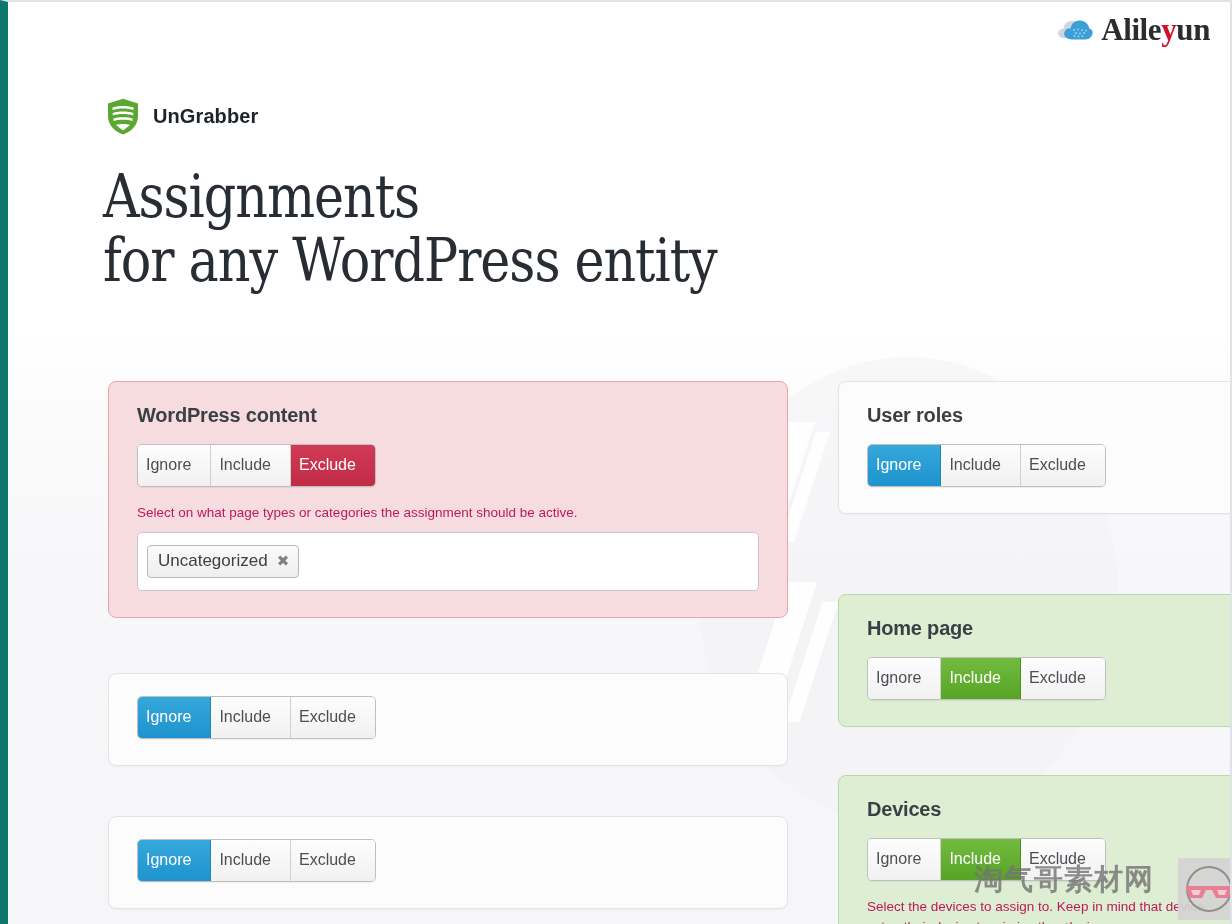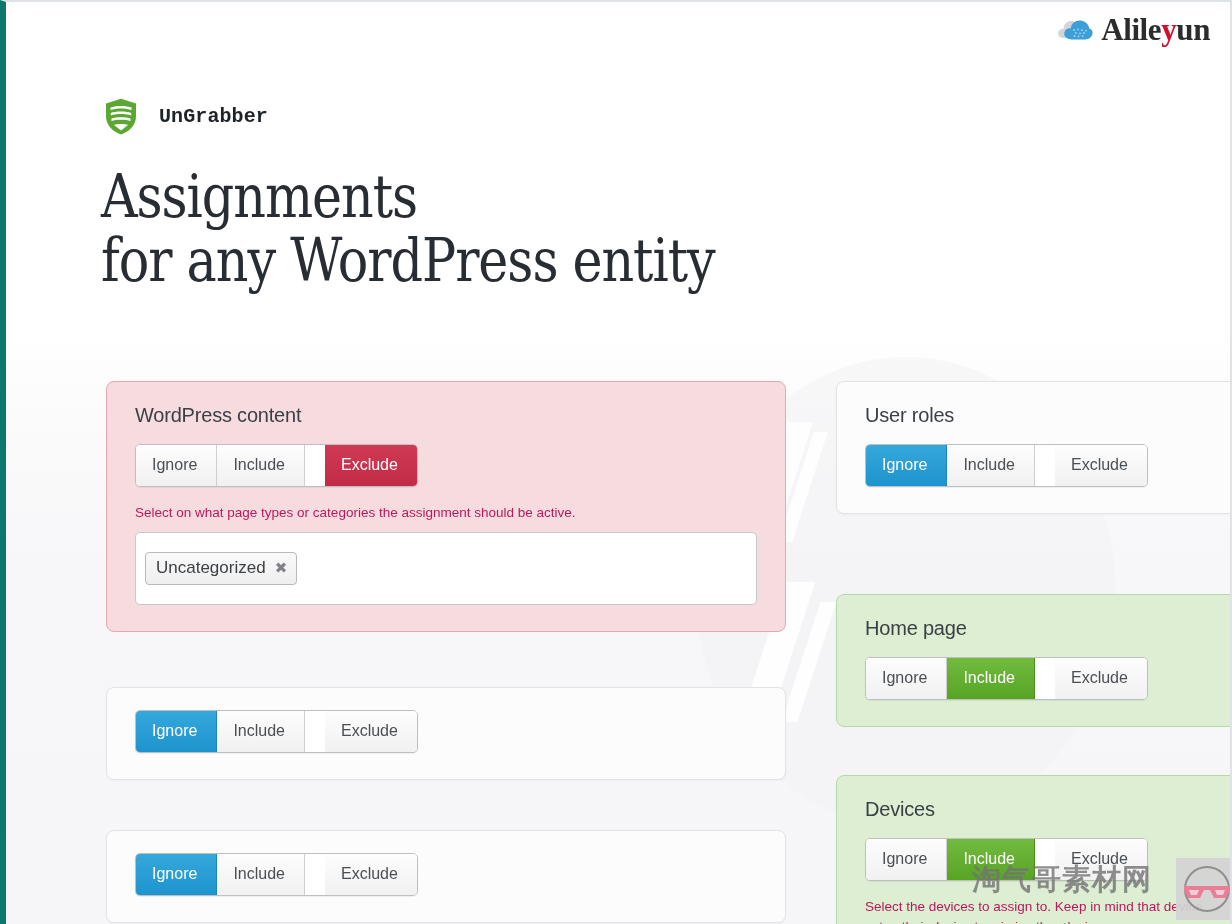--- a/index.html
+++ b/index.html
@@ -11,21 +11,21 @@
     overflow: hidden;
     background: #ffffff;
     font-family: "Liberation Sans", "DejaVu Sans", sans-serif;
   }
 
   #page {
     position: relative;
     width: 1232px;
     height: 924px;
     background: #ffffff;
-    border-left: 6px solid #0f766e;
+    border-left: 8px solid #0f766e;
     border-top: 2px solid #dfe3e8;
     border-right: 2px solid #dfe3e8;
     overflow: hidden;
   }
 
   
   .bg-band {
     position: absolute;
     left: 0; right: 0;
     top: 330px;
@@ -76,26 +76,25 @@
   .product {
     position: absolute;
     left: 99px;
     top: 96px;
     display: flex;
     align-items: center;
     gap: 14px;
   }
   .shield { width: 32px; height: 37px; flex: 0 0 auto; }
   .product-name {
-    font-family: Liberation Mono, monospace;
+    font-family: Liberation Sans, sans-serif;
     font-size: 20px;
     font-weight: 700;
     color: #1d2327;
     letter-spacing: .1px;
-    margin-left: 8px;
   }
 
   
   .headline {
     position: absolute;
     left: 95px;
     top: 163px;
     font-family: "DejaVu Serif", "Liberation Serif", serif;
     font-size: 59px;
     font-weight: 400;
@@ -137,21 +136,21 @@
     background: #f7dcdf;
     border: 1px solid #e9a6b1;
   }
   .card.green {
     background: #ddeed2;
     border: 1px solid #b9d9a4;
   }
 
   .card-title {
     font-size: 20px;
-    font-weight: 400;
+    font-weight: 700;
     color: #3a3f45;
     letter-spacing: -.2px;
     margin-bottom: 17px;
   }
   .card.red .card-title { color: #3a3f45; }
 
   .card-desc {
     font-size: 13.5px;
     color: #be185d;
     line-height: 1.45;
@@ -164,29 +163,29 @@
     border-radius: 5px;
     overflow: hidden;
     border: 1px solid #bfbfbf;
     box-shadow: 0 1px 1px rgba(0,0,0,.06);
     background: #fff;
   }
   .seg-btn {
     font-family: "Liberation Sans", sans-serif;
     font-size: 16px;
     line-height: 1;
-    padding: 12px 19px 13px 16px;
+    padding: 12px 19px 13px 8px;
     background: linear-gradient(180deg,#fdfdfd 0%, #f1f1f1 100%);
     color: #4a4f54;
     border: none;
     border-right: 1px solid #cfcfcf;
     cursor: pointer;
     white-space: nowrap;
   }
-  .seg-btn:last-child { border-right: none; margin-left: 20px; }
+  .seg-btn:last-child { border-right: none; }
   .seg-btn.on-blue {
     background: linear-gradient(180deg,#35a8dc 0%, #1e93cd 100%);
     color: #ffffff;
     border-right-color: #1a86bc;
   }
   .seg-btn.on-green {
     background: linear-gradient(180deg,#72bb3f 0%, #57a425 100%);
     color: #ffffff;
     border-right-color: #4d9021;
   }
@@ -195,21 +194,21 @@
     color: #ffffff;
     border-right-color: #ae2640;
   }
 
   
   .token-input {
     background: #ffffff;
     border: 1px solid #c8c8cc;
     border-radius: 5px;
     min-height: 46px;
-    padding: 19px 9px;
+    padding: 12px 9px;
     display: flex;
     align-items: center;
     flex-wrap: wrap;
     gap: 6px;
   }
   .token {
     display: inline-flex;
     align-items: center;
     gap: 9px;
     background: linear-gradient(180deg,#fafafa 0%, #eeeeee 100%);

